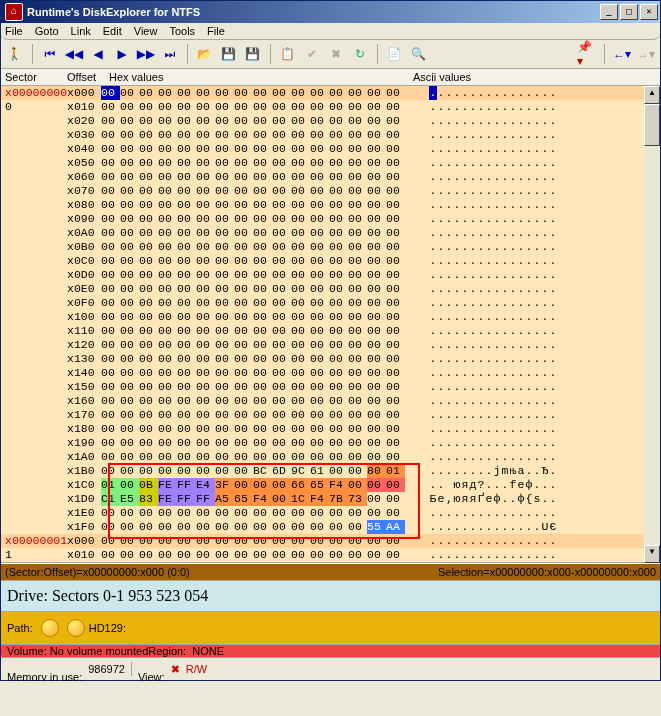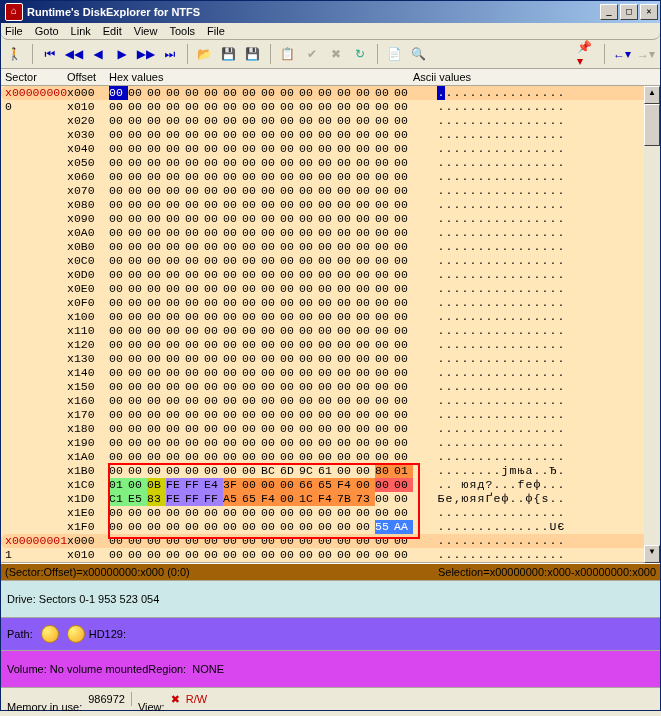--- a/index.html
+++ b/index.html
@@ -104,26 +104,25 @@
     background: #FFE7BA;
     overflow: hidden;
     position: relative;
     border-bottom: 1px solid #ACA899;
   }
   .hexrow {
     display: flex;
     padding-left: 4px;
     white-space: pre;
     height: 14px;
-    border-radius: 6px;
   }
   .hexrow.odd { background: #FFD39B; }
   .hexrow .sector { width: 62px; color: #000; display:inline-block; }
   .hexrow .sector.red { color: #C00000; }
-  .hexrow .offset { width: 42px; display:inline-block; }
+  .hexrow .offset { width: 34px; display:inline-block; }
   .hexrow .hex    { width: 304px; display:inline-block; }
   .hexrow .ascii  { flex: 1; padding-left: 24px; display:inline-block; }
   .hexcell { display:inline-block; width: 19px; text-align: left; }
   .hexcell.cur { background: #0000C0; color: #fff; }
   .asciicell { display:inline-block; width: 8px; text-align:center; }
   .asciicell.cur { background: #0000C0; color:#fff; }
   .hl-a { background: #FF9040; } 
   .hl-b { background: #A080FF; } 
   .hl-c { background: #80F080; } 
   .hl-d { background: #FF6060; } 
@@ -166,45 +165,46 @@
     display: flex;
     background: #a16207;
     padding: 2px 4px;
     border-top: 1px solid #fff;
     border-bottom: 1px solid #ACA899;
     font-size: 11px;
   }
   .statusline .right { margin-left: auto; }
   .driveinfo {
     background: #CCE8E8;
-    padding: 12px 6px;
-    font-size: 11px;
+    padding: 6px 6px;
+    font-size: 16px;
     display:flex;
     border-bottom: 1px solid #ACA899;
+    font-family: Liberation Serif, serif;
   }
   .pathinfo {
-    background: #8b5cf6;
+    background: #eab308;
     padding: 2px 6px;
     font-size: 11px;
     display:flex;
     align-items:center;
     gap: 8px;
     border-bottom: 1px solid #ACA899;
     height: 28px;
   }
   .smallicon {
     width: 16px; height:16px;
     border-radius: 50%;
     background: radial-gradient(circle at 30% 30%, #fff176, #f9a825);
     border: 1px solid #b8860b;
     display:inline-block;
   }
   .volinfo {
-    background: #d946ef;
-    padding: 12px 6px;
+    background: #ef4444;
+    padding: 0 6px;
     display:flex;
     border-bottom: 1px solid #ACA899;
   }
   .bottombar {
     background: #ECE9D8;
     padding: 2px 6px;
     display:flex;
     gap: 6px;
     height: 18px;
     align-items: center;

